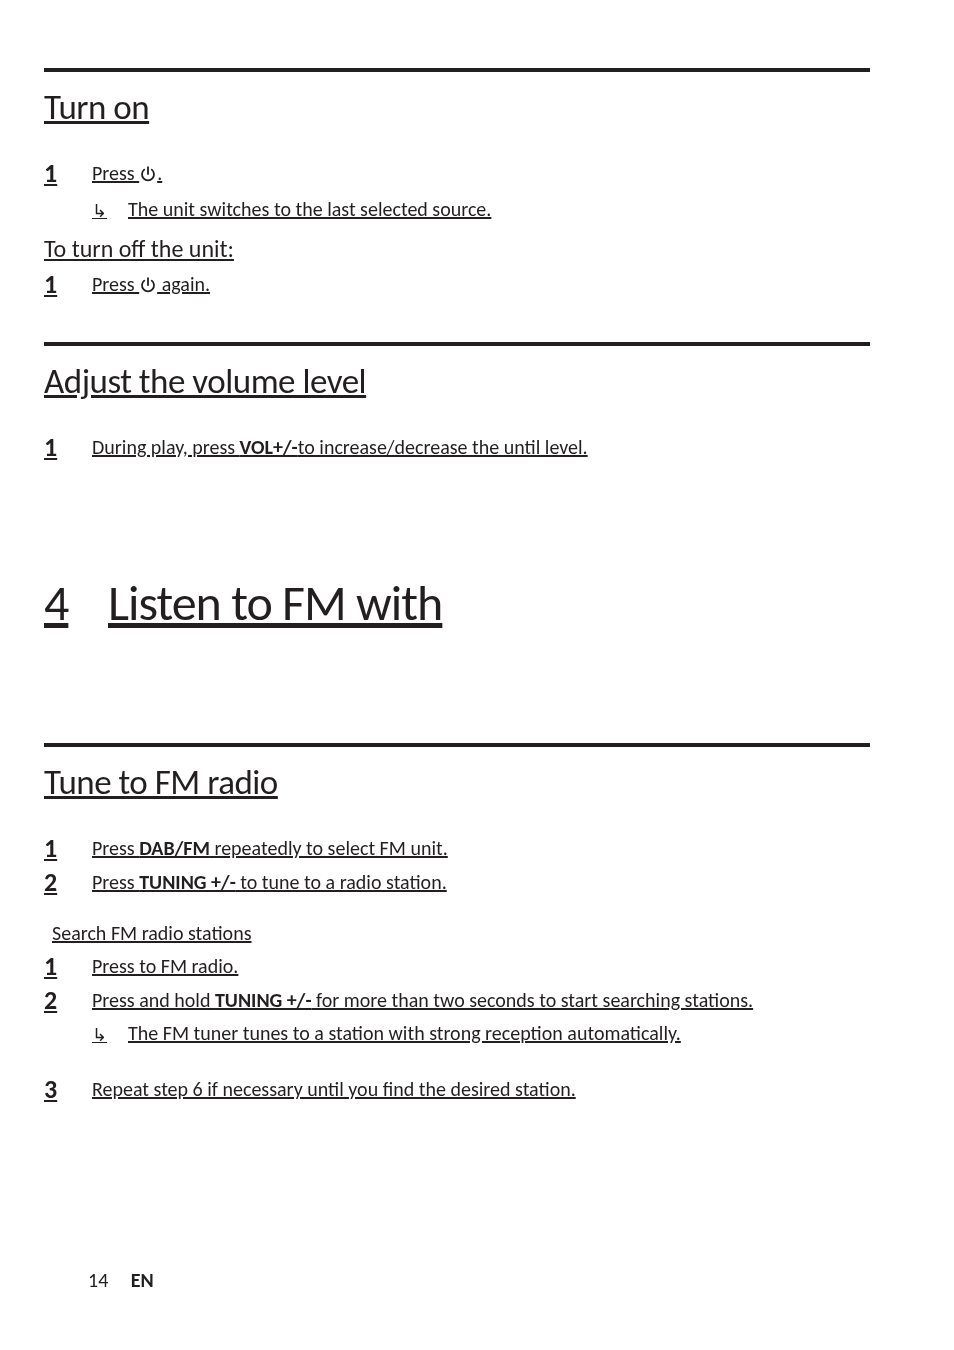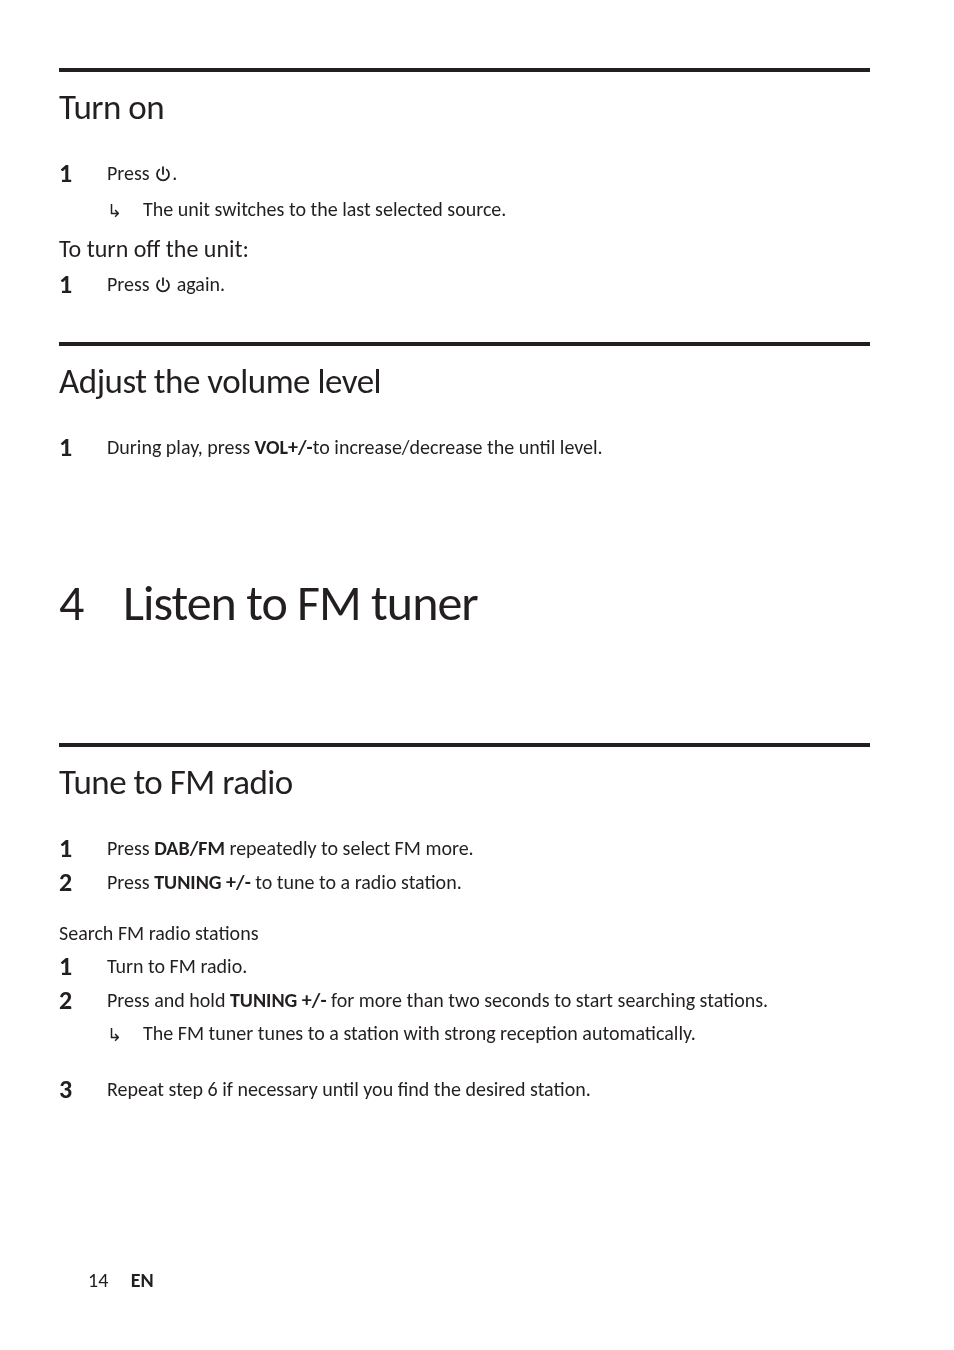--- a/index.html
+++ b/index.html
@@ -3,21 +3,22 @@
 <meta charset="utf-8">
 <style>
   * { box-sizing: border-box; margin: 0; padding: 0; }
   html, body { width: 954px; height: 1350px; background: #fff; }
   body {
     font-family: "Gill Sans", "Gill Sans MT", "Trebuchet MS", Calibri, sans-serif;
     color: #231f20;
     position: relative;
   }
   .page {
-    padding: 68px 84px 40px 59px;
+    padding: 68px 84px 40px 44px;
+    text-decoration: underline;
   }
   .hr-thick {
     border: none;
     border-top: 4px solid #231f20;
     margin-bottom: 14px;
   }
   .section-h2 {
     font-size: 35px;
     font-weight: 400;
     margin-bottom: 30px;
@@ -64,21 +65,21 @@
     flex: 1;
   }
   .plain-line {
     font-size: 24px;
     font-weight: 300;
     margin: 10px 0 6px 0;
   }
   .sub-heading {
     font-size: 20px;
     font-weight: 400;
-    margin: 24px 0 6px 0;
+    margin: 24px 0 6px 8px;
   }
   .chapter-row {
     display: flex;
     align-items: baseline;
     margin-top: 110px;
     margin-bottom: 110px;
   }
   .chapter-num {
     font-size: 50px;
     font-weight: 400;
@@ -146,44 +147,44 @@
 
   <div class="step-row">
     <div class="step-num">1</div>
     <div class="step-body">
       <span>During play, press </span><span class="bold">VOL+/-</span><span>to increase/decrease the until level.</span>
     </div>
   </div>
 
   <div class="chapter-row">
     <div class="chapter-num">4</div>
-    <div class="chapter-title">Listen to FM tuner</div>
+    <div class="chapter-title">Listen to FM with</div>
   </div>
 
   <div class="hr-thick"></div>
   <h2 class="section-h2">Tune to FM radio</h2>
 
   <div class="step-row">
     <div class="step-num">1</div>
     <div class="step-body">
-      <span>Press </span><span class="bold">DAB/FM</span><span> repeatedly to select FM more.</span>
+      <span>Press </span><span class="bold">DAB/FM</span><span> repeatedly to select FM unit.</span>
     </div>
   </div>
   <div class="step-row">
     <div class="step-num">2</div>
     <div class="step-body">
       <span>Press </span><span class="bold">TUNING +/-</span><span> to tune to a radio station.</span>
     </div>
   </div>
 
   <div class="sub-heading">Search FM radio stations</div>
 
   <div class="step-row">
     <div class="step-num">1</div>
-    <div class="step-body">Turn to FM radio.</div>
+    <div class="step-body">Press to FM radio.</div>
   </div>
   <div class="step-row">
     <div class="step-num">2</div>
     <div class="step-body">
       <span>Press and hold </span><span class="bold">TUNING +/-</span><span> for more than two seconds to start searching stations.</span>
     </div>
   </div>
   <div class="result-row">
     <div class="result-arrow">↳</div>
     <div class="result-text">The FM tuner tunes to a station with strong reception automatically.</div>

